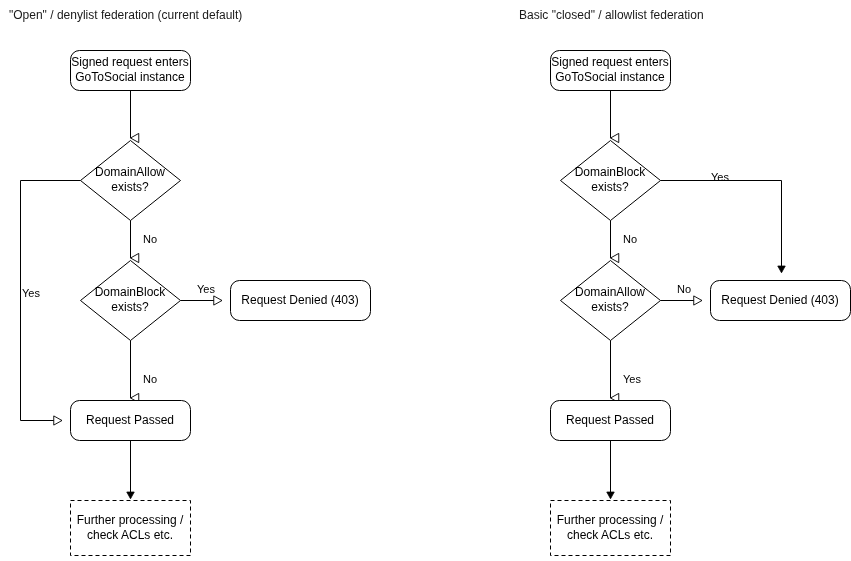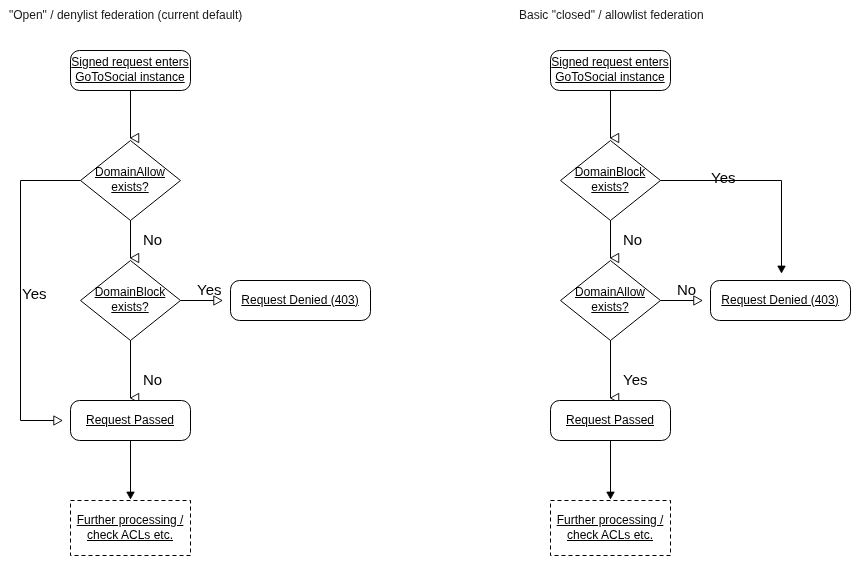--- a/index.html
+++ b/index.html
@@ -37,25 +37,24 @@
   .node-label {
     position: absolute;
     font-size: 12px;
     line-height: 15px;
     color: #000000;
     text-align: center;
     white-space: pre-line;
     display: flex;
     align-items: center;
     justify-content: center;
-    text-decoration: underline;
   }
   .edge-label {
     position: absolute;
-    font-size: 15px;
+    font-size: 11px;
     line-height: 13px;
     color: #000000;
     white-space: nowrap;
   }
 </style>
 </head>
 <body>
 
 <svg id="canvas" viewBox="0 0 851 561" xmlns="http://www.w3.org/2000/svg">
   <defs>

